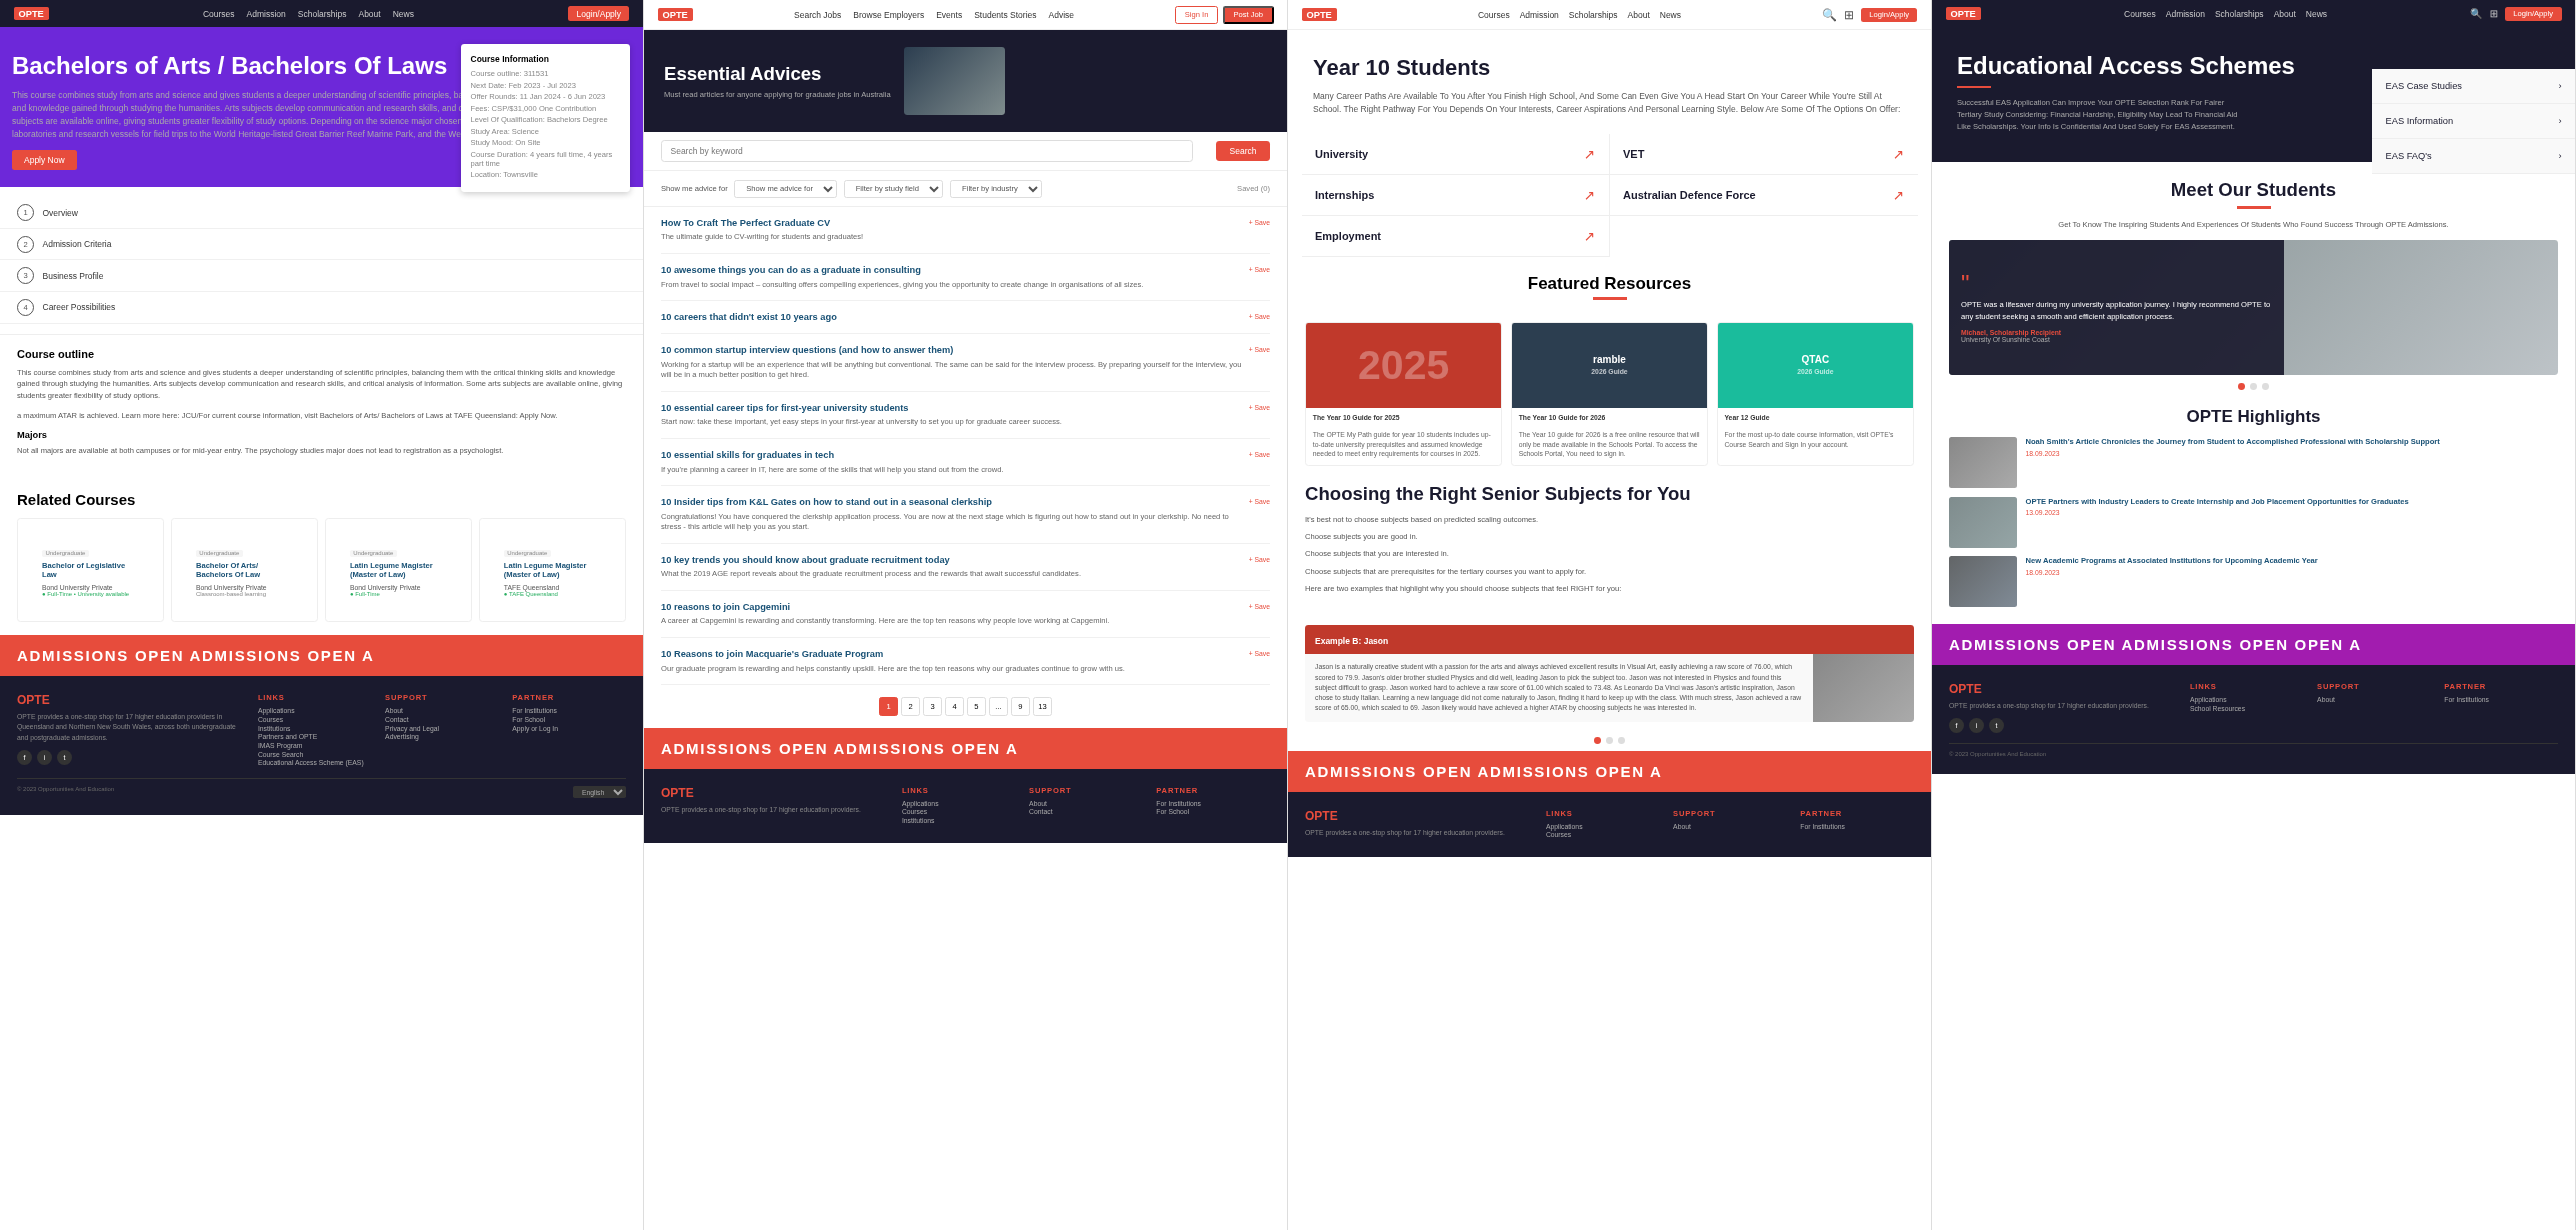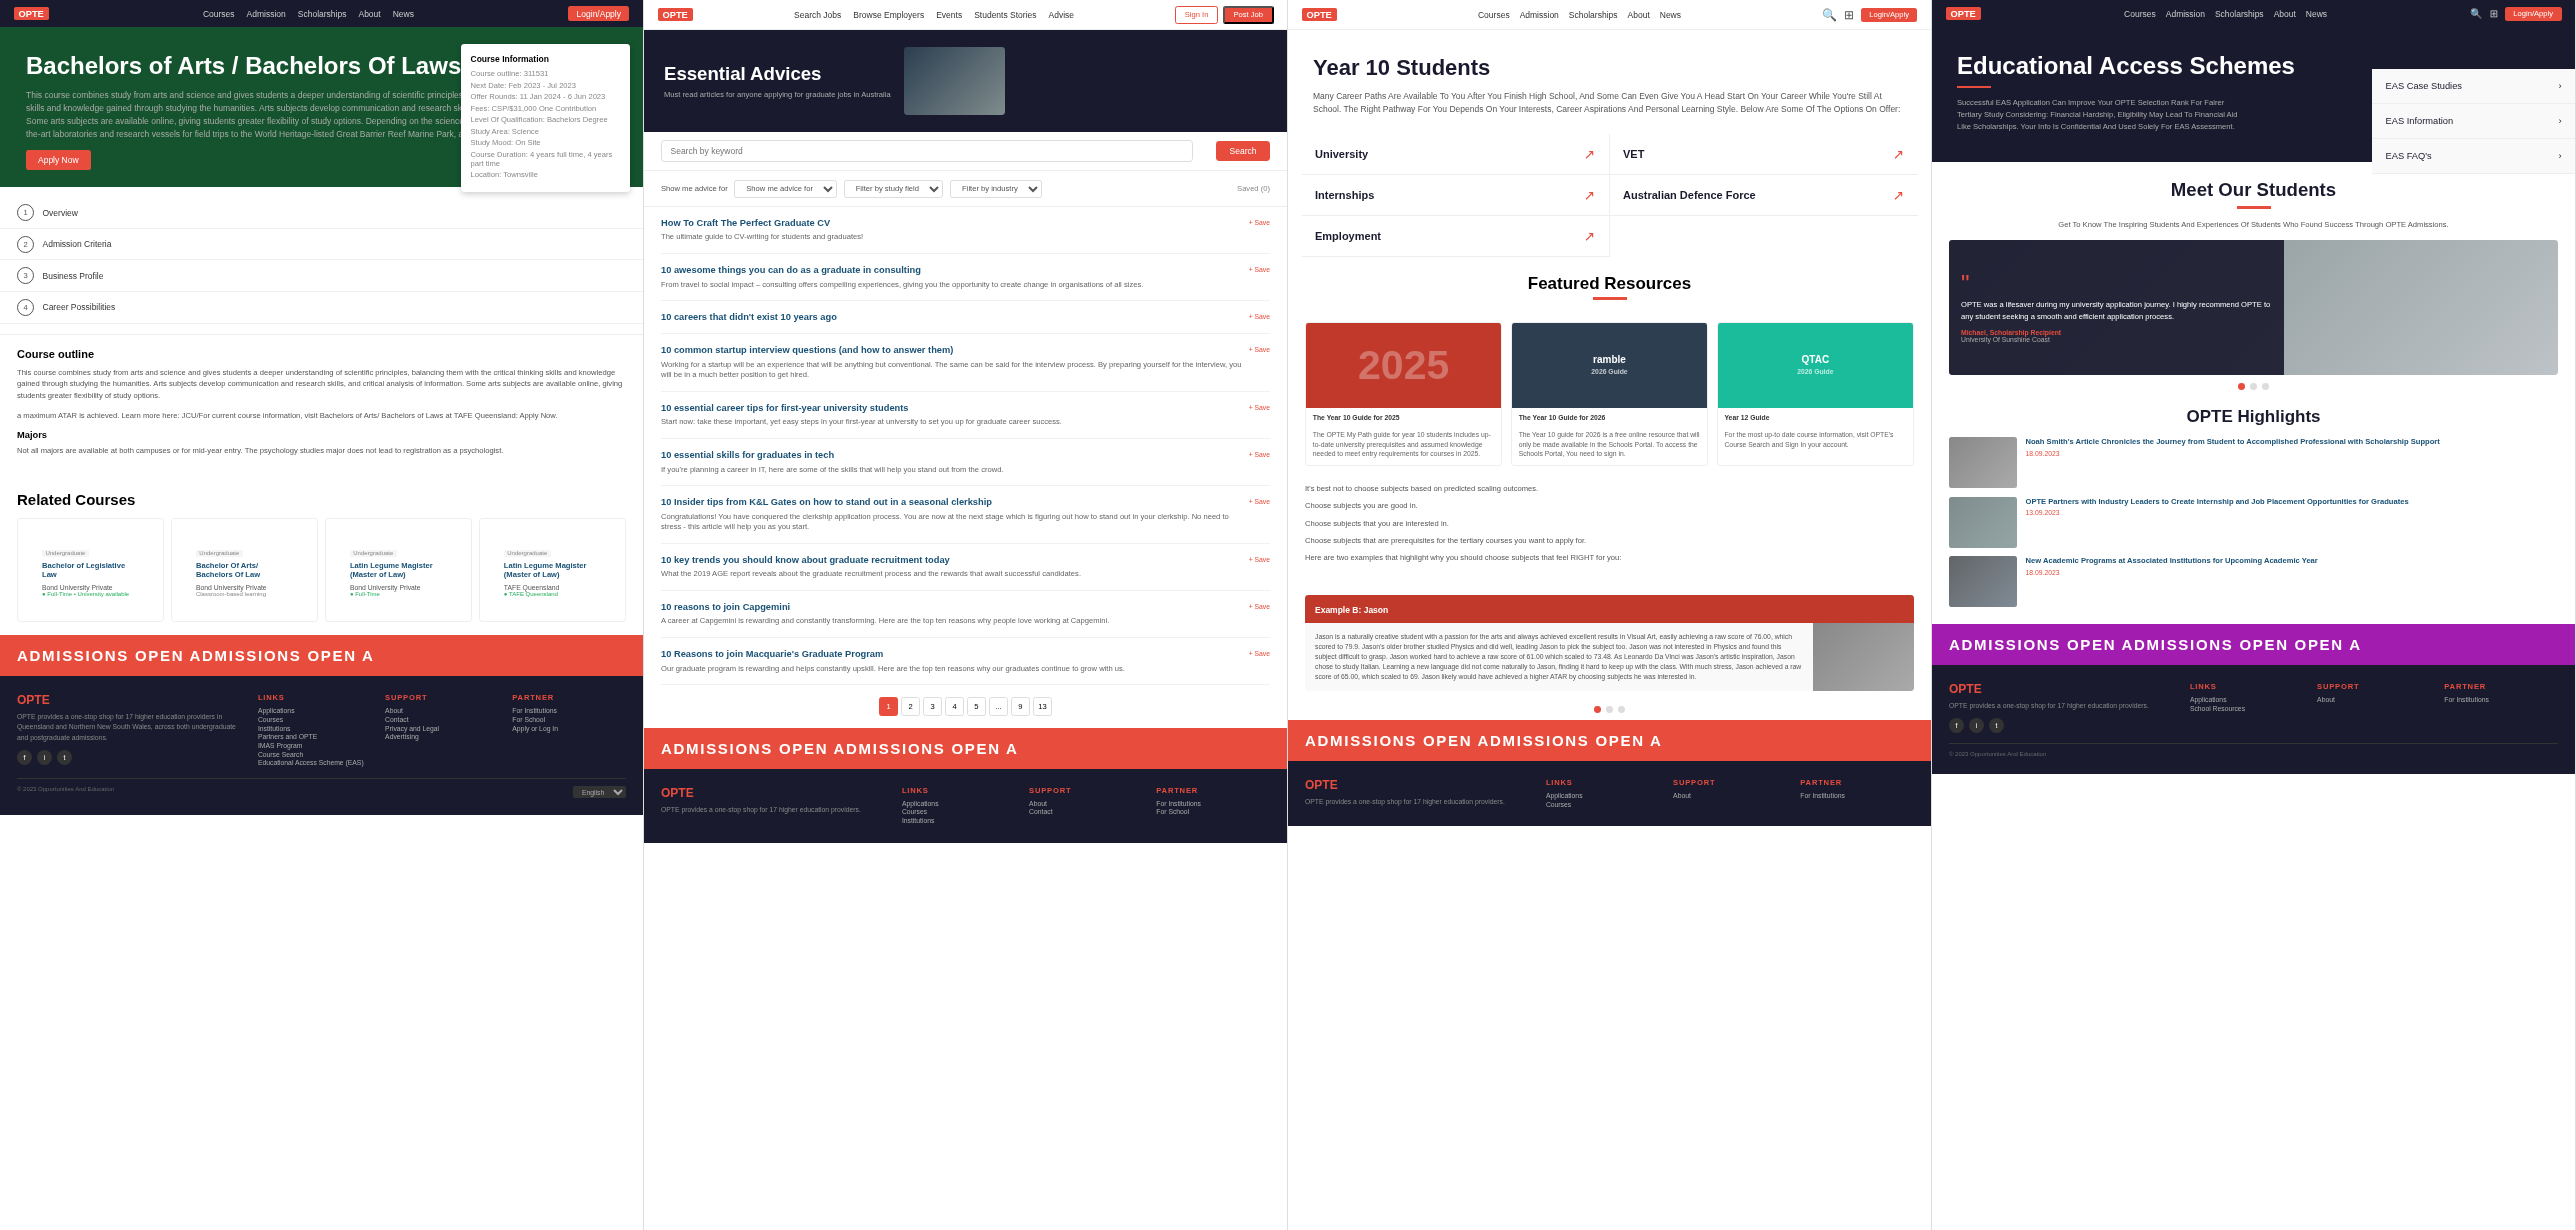--- a/index.html
+++ b/index.html
@@ -23,22 +23,22 @@
       align-items: center;
       justify-content: space-between;
       padding: 0 13.5px;
     }
     .p1-nav-logo { color: #e74c3c; font-weight: bold; font-size: 9.3px; background: #e74c3c; color: #fff; padding: 1.7px 5px; border-radius: 1.7px; }
     .p1-nav-links { display: flex; gap: 12px; }
     .p1-nav-links span { color: #ccc; font-size: 8.5px; cursor: pointer; }
     .p1-nav-login { background: #e74c3c; color: #fff; font-size: 8.5px; padding: 2.5px 8.5px; border-radius: 2.5px; }
 
     .p1-hero {
-      background: #14532d;
-      padding: 25px 26px 17px;
+      background: #6d28d9;
+      padding: 25px 12px 17px;
       position: relative;
     }
     .p1-hero h1 { color: #fff; font-size: 24px; line-height: 1.2; font-weight: bold; }
     .p1-hero p { color: #aaa; font-size: 8.5px; margin-top: 8.5px; line-height: 1.5; }
     .p1-apply-btn { background: #e74c3c; color: #fff; font-size: 8.5px; padding: 5px 12px; border-radius: 2.5px; display: inline-block; margin-top: 10px; cursor: pointer; }
 
     .p1-course-card {
       position: absolute;
       right: 13.5px;
       top: 17px;
@@ -718,20 +718,21 @@
     <div class="p3-feat-card">
       <div class="p3-feat-card-img teal">
         <div style="color:#fff;font-size:10px;font-weight:bold;text-align:center;padding:6.8px;">QTAC<br><span style="font-size:6.8px;opacity:0.7;">2026 Guide</span></div>
       </div>
       <div class="p3-feat-card-title">Year 12 Guide</div>
       <div class="p3-feat-card-desc">For the most up-to date course information, visit OPTE's Course Search and Sign In your account.</div>
     </div>
   </div>
 
   <div class="p3-choosing">
+    <h2>Choosing the Right Senior Subjects for You</h2>
     <p>It's best not to choose subjects based on predicted scaling outcomes.</p>
     <p>Choose subjects you are good in.</p>
     <p>Choose subjects that you are interested in.</p>
     <p>Choose subjects that are prerequisites for the tertiary courses you want to apply for.</p>
     <p>Here are two examples that highlight why you should choose subjects that feel RIGHT for you:</p>
   </div>
 
   <div class="p3-example-box">
     <div class="p3-example-header">
       <span>Example B: Jason</span>

